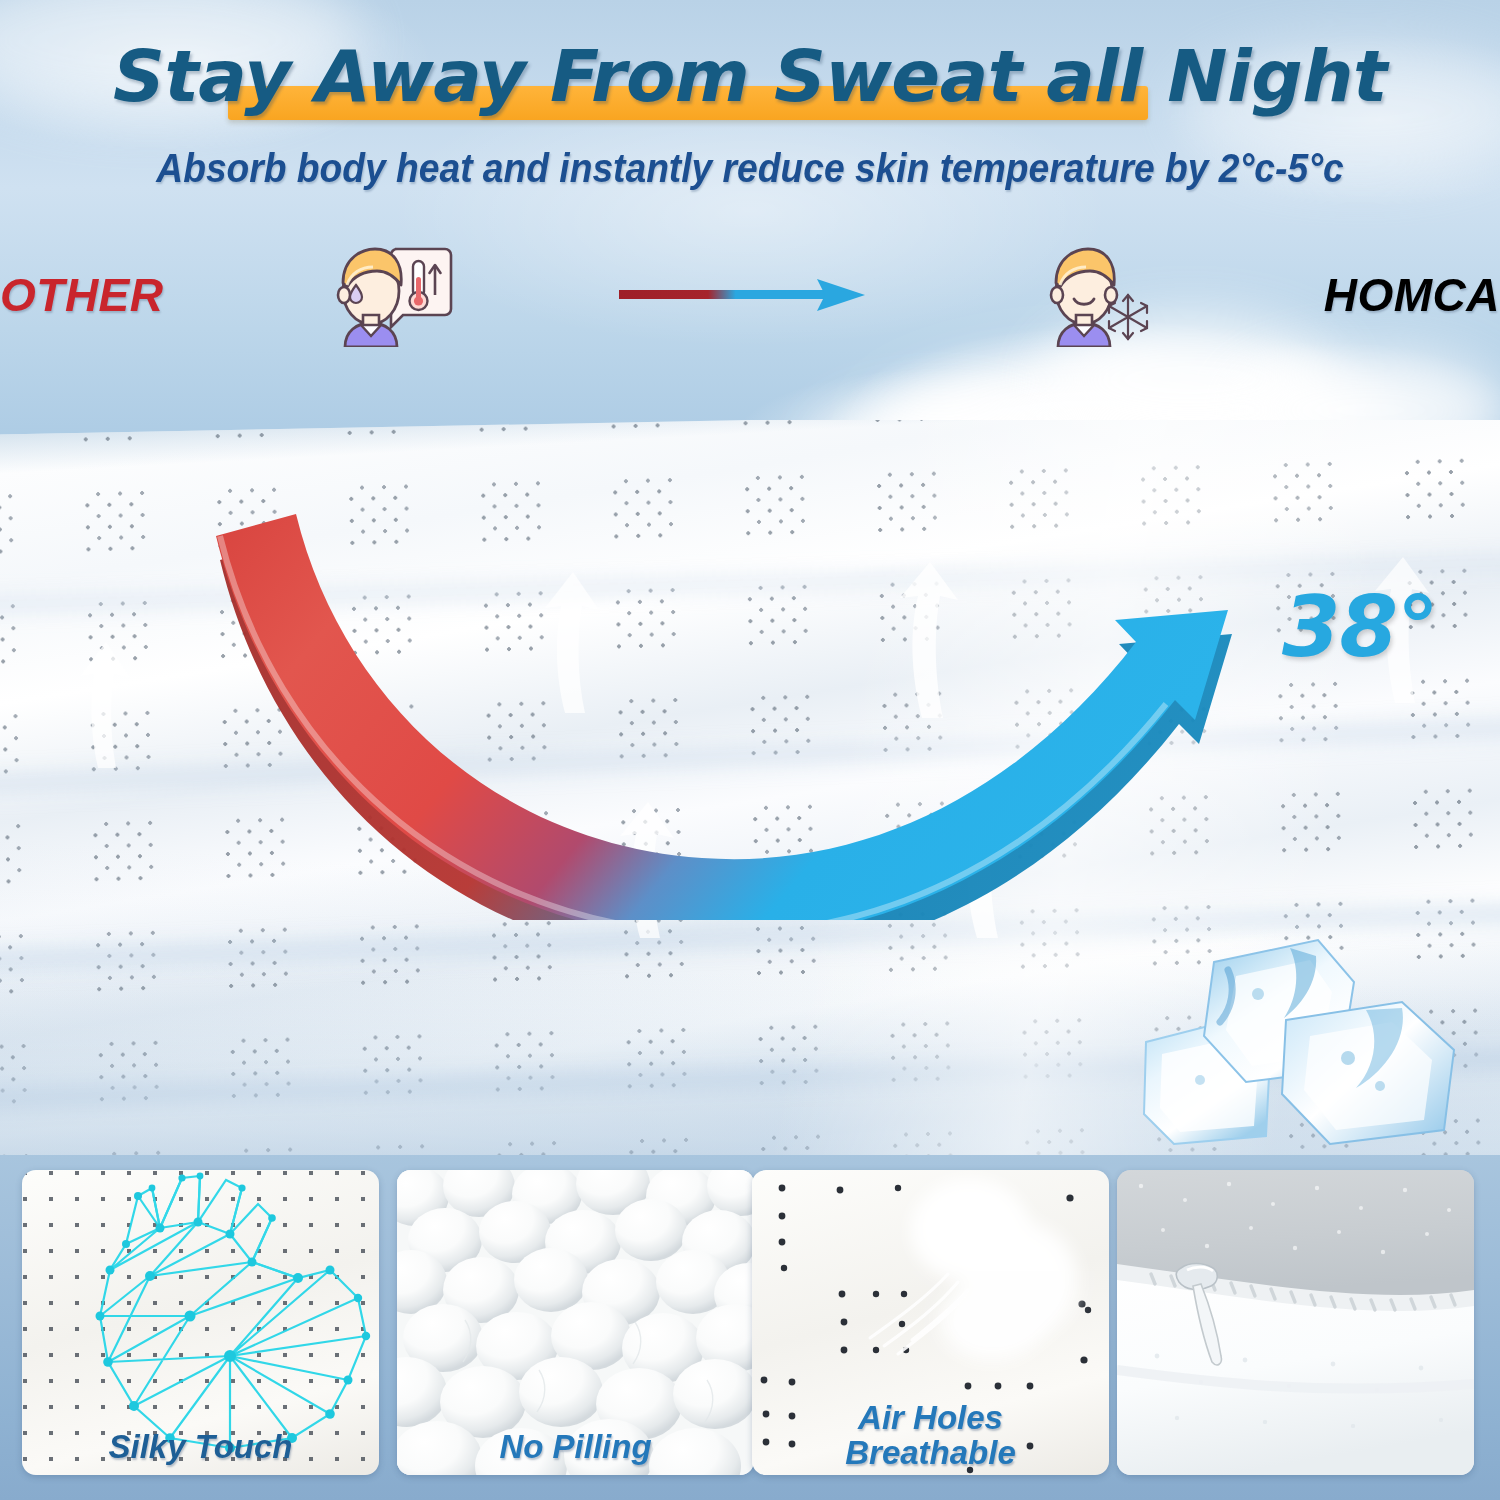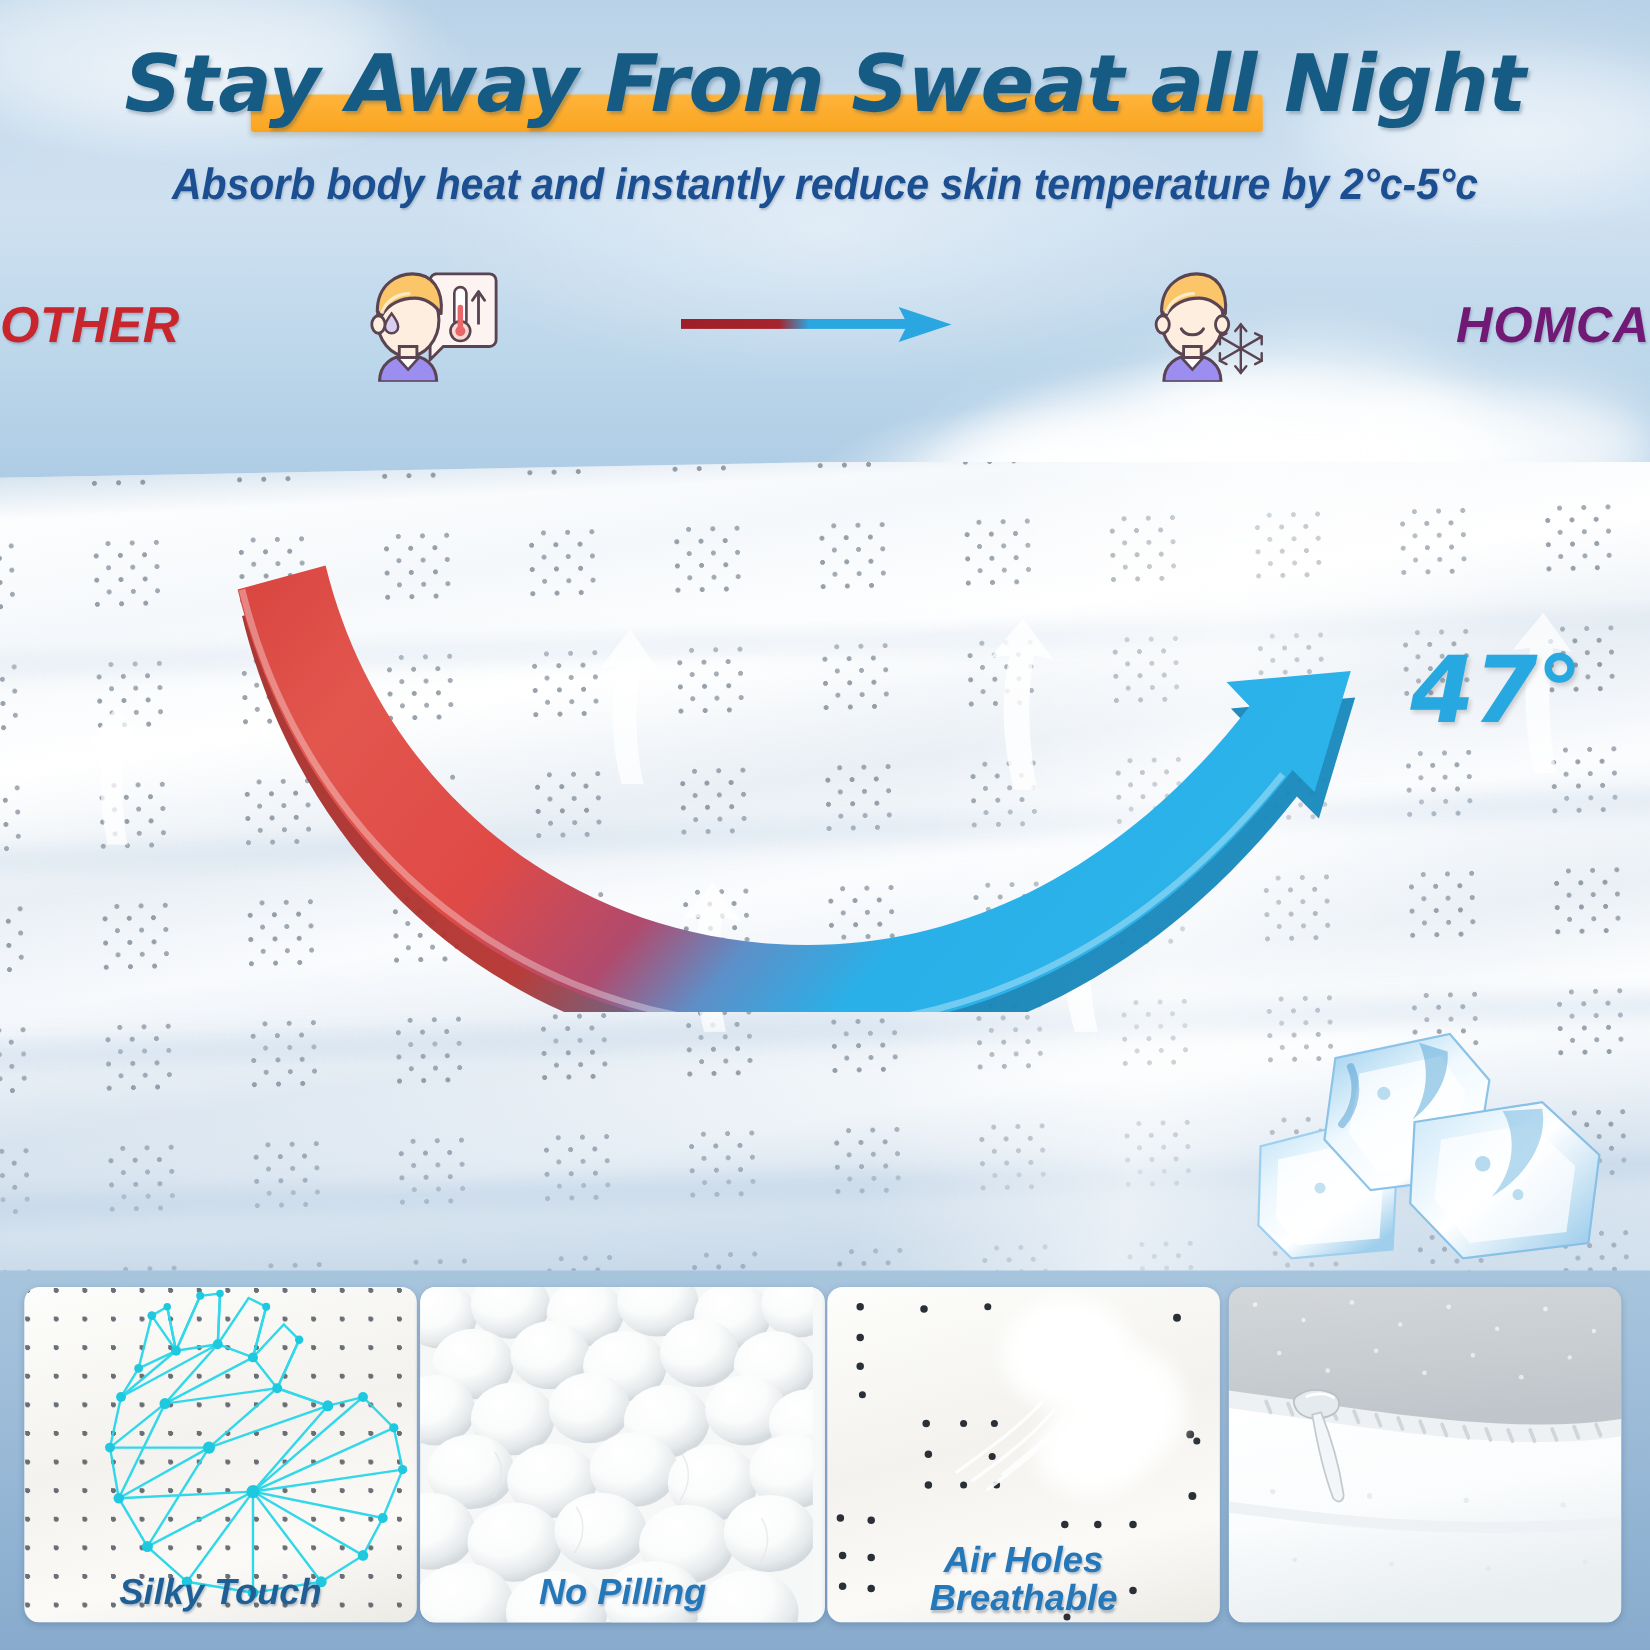--- a/index.html
+++ b/index.html
@@ -55,21 +55,21 @@
     position:absolute;left:0;top:240px;width:1500px;height:110px;
     display:flex;align-items:center;justify-content:space-between;gap:26px;
   }
   .cmp-label{
     font-size:46px;font-weight:bold;font-style:italic;
     font-family:"Liberation Sans", sans-serif;
     letter-spacing:.5px;
     text-shadow:1px 2px 2px rgba(40,60,90,.25);
   }
   .cmp-label.other{color:#c9252c;}
-  .cmp-label.homca{color:#701a75;}
+  .cmp-label.homca{color:#000000;}
   .avatar{position:relative;width:132px;height:104px;}
   .arrowline{position:relative;width:250px;height:36px;}
 
   
   .fabric{
     position:absolute;left:0;top:420px;width:1500px;height:760px;
     overflow:hidden;
   }
   .fabric-base{
     position:absolute;left:-40px;top:0;width:1580px;height:760px;
@@ -301,21 +301,21 @@
              L1075 230 L1108 120 L995 130 L1016 152
              C905 296 752 380 582 368 C378 354 222 212 176 24 Z" fill="url(#swshade)" opacity=".95" transform="translate(4,14)"></path>
 
     <path d="M96 36 C150 260 330 422 560 438 C760 452 930 360 1055 200
              L1075 220 L1108 110 L995 120 L1016 142
              C905 286 752 370 582 358 C378 344 222 202 176 14 Z" fill="url(#swgrad)"></path>
 
     <path d="M100 36 C154 256 334 416 562 432 C756 446 922 358 1046 204" stroke="#ffffff" stroke-width="6" fill="none" opacity=".34"></path>
   </svg>
 
-  <div class="temp cool">47°</div>
+  <div class="temp cool">38°</div>
 
   <svg class="icecubes" viewBox="0 0 320 215">
     <defs>
       <linearGradient id="icea" x1="0" y1="0" x2="0.7" y2="1">
         <stop offset="0%" stop-color="#bfe2f6"></stop>
           <stop offset="35%" stop-color="#eaf6fd"></stop>
         <stop offset="70%" stop-color="#ffffff"></stop>
           <stop offset="100%" stop-color="#9fcfec"></stop>
       </linearGradient>
       <linearGradient id="iceb" x1="0.2" y1="0" x2="0.9" y2="1">
@@ -391,21 +391,21 @@
             <circle cx="300" cy="104" r="4.5"></circle>
             <circle cx="242" cy="52" r="3.8"></circle>
           <circle cx="212" cy="22" r="3.6"></circle>
             <circle cx="170" cy="10" r="3.4"></circle>
             <circle cx="122" cy="22" r="3.4"></circle>
         </g>
       </svg>
       <div class="panel-label dark">Silky Touch</div>
     </div>
 
-    <div class="panel" style="left:382px;padding-left:11px;">
+    <div class="panel" style="left:397px;">
       <div class="pfiber"></div>
       <svg style="position:absolute;inset:0;" width="357" height="305" viewBox="0 0 357 305">
         <defs>
           <radialGradient id="fb" cx="36%" cy="28%" r="72%">
             <stop offset="0%" stop-color="#ffffff"></stop>
               <stop offset="55%" stop-color="#fafbfb"></stop>
             <stop offset="85%" stop-color="#e6eaec"></stop>
               <stop offset="100%" stop-color="#d4dade"></stop>
           </radialGradient>
         </defs>

